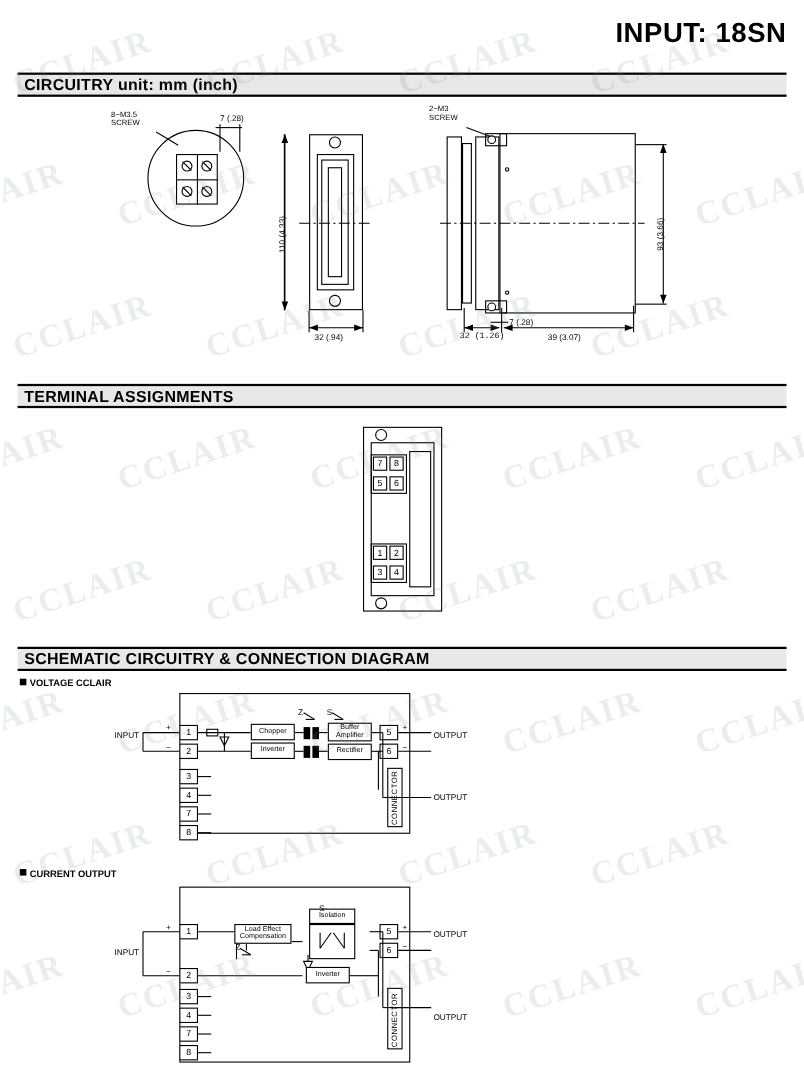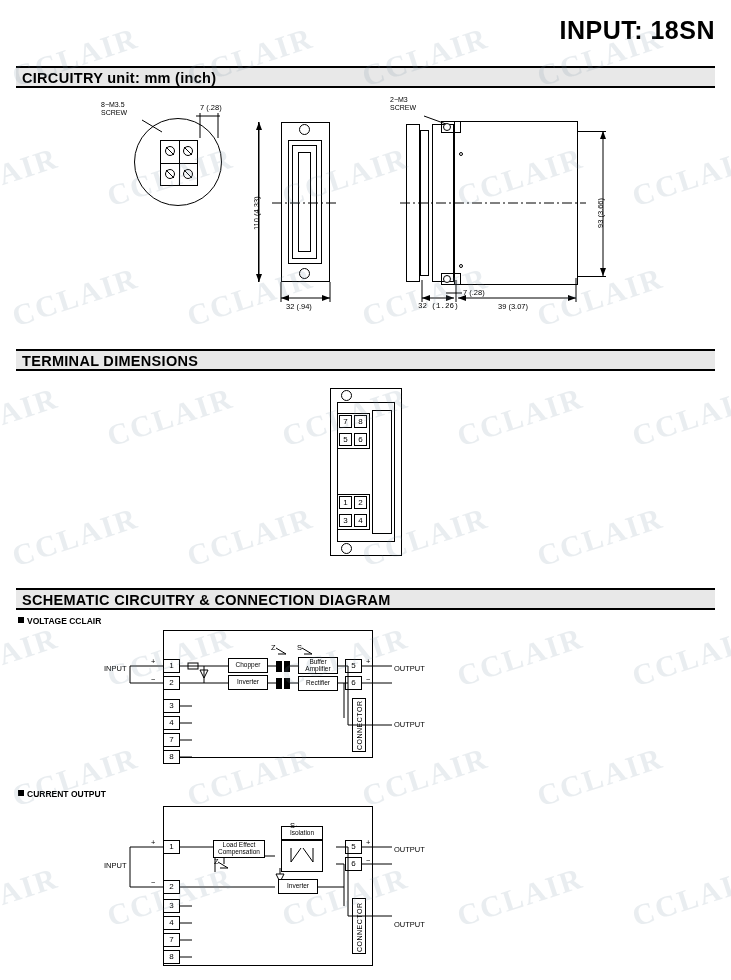--- a/index.html
+++ b/index.html
@@ -256,21 +256,21 @@
 </svg>
 <div class="dim" style="left:418px;top:302px;font-family:Liberation Mono, monospace;">32 (1.26)</div>
 <div class="dim" style="left:498px;top:302px;">39 (3.07)</div>
 
 <div class="dim" style="left:463px;top:288px;">7 (.28)</div>
 <svg width="28" height="10" style="left:444px;top:288px;">
   <line x1="2" y1="5" x2="18" y2="5" stroke="#000" stroke-width="1"></line>
 </svg>
 
 <div class="section-bar" style="top:349px;">
-  <span>TERMINAL DIMENSIONS</span>
+  <span>TERMINAL ASSIGNMENTS</span>
 </div>
 
 <div class="box" style="left:330px;top:388px;width:72px;height:168px;"></div>
 <div class="box" style="left:337px;top:402px;width:58px;height:140px;"></div>
 <div class="box" style="left:372px;top:410px;width:20px;height:124px;"></div>
 <div class="circ" style="left:341px;top:390px;width:11px;height:11px;"></div>
 <div class="circ" style="left:341px;top:543px;width:11px;height:11px;"></div>
 
 <div class="box" style="left:337px;top:413px;width:33px;height:36px;"></div>
 <div class="termnum" style="left:339px;top:415px;">7</div>

